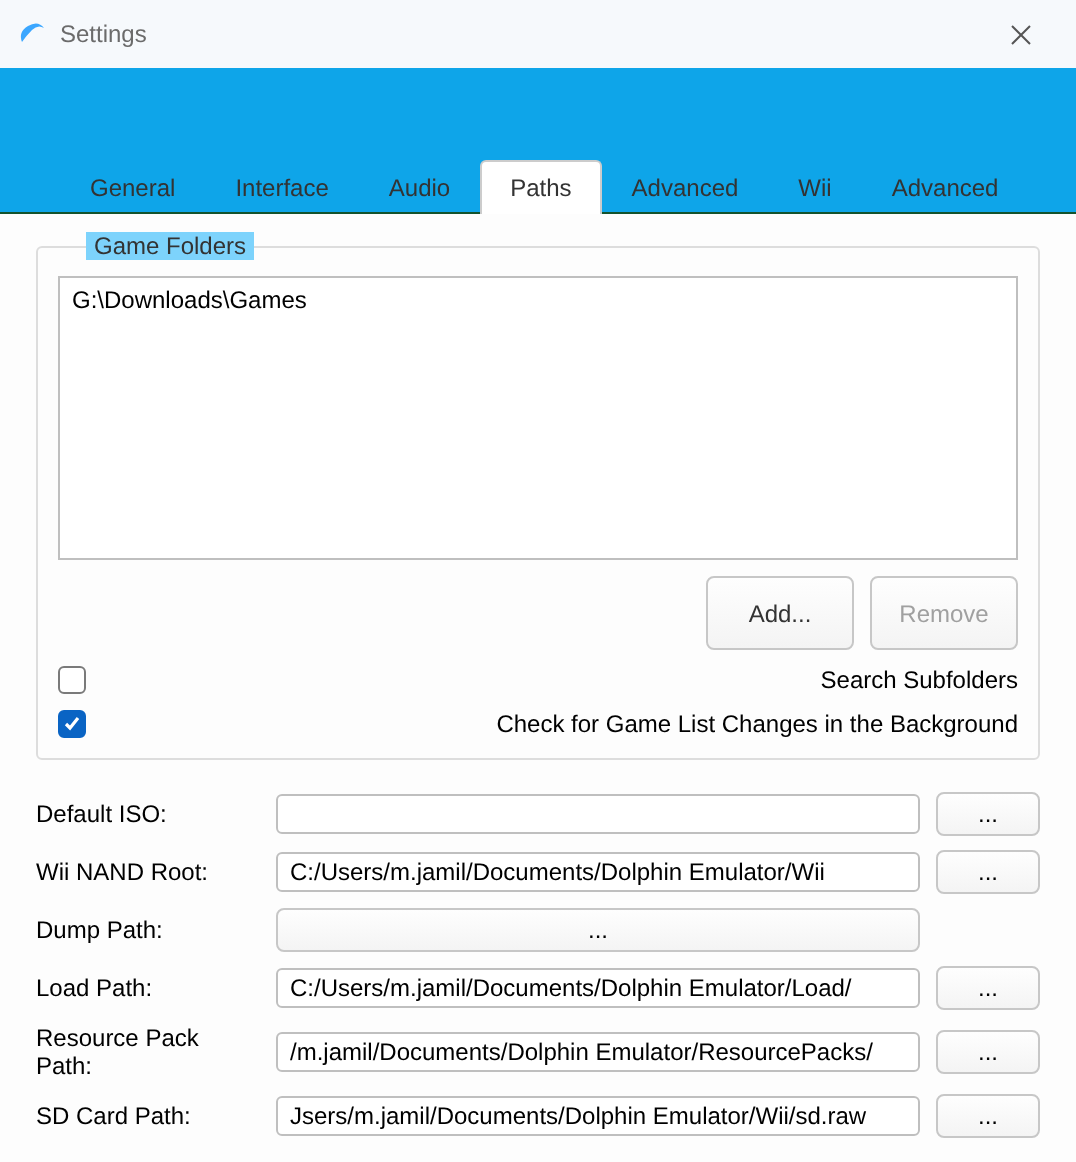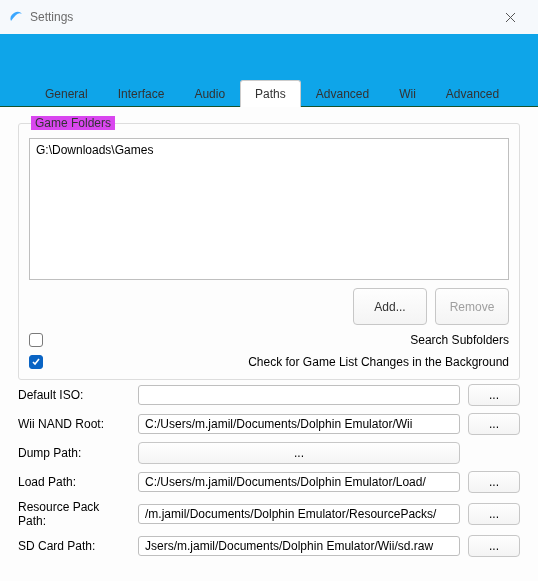--- a/index.html
+++ b/index.html
@@ -57,22 +57,22 @@
 }
 .groupbox {
   border: 1px solid #ddd;
   border-radius: 3px;
   padding: 14px 10px 10px 10px;
   position: relative;
   margin-top: 6px;
 }
 .groupbox .legend {
   position: absolute;
-  top: -8px; left: 12px;
-  background: #d946ef;
+  top: -8px; left: 24px;
+  background: #7dd3fc;
   padding: 0 4px;
   font-size: 12px;
   color: #333;
 }
 .listbox {
   border: 1px solid #bfbfbf;
   height: 142px;
   background: #fff;
   padding: 4px 6px;
   font-size: 12px;
@@ -104,21 +104,21 @@
 }
 .cb {
   width: 14px; height: 14px; border: 1px solid #7a7a7a; border-radius: 3px;
   display:flex; align-items:center; justify-content:center;
   background:#fff;
 }
 .cb.checked { background: #0a64c4; border-color:#0a64c4; }
 .cb.checked svg { display:block; }
 .cb svg { display:none; }
 .pathsgrid {
-  margin-top: 4px;
+  margin-top: 16px;
 }
 .pathrow {
   display: grid;
   grid-template-columns: 112px 1fr 52px;
   align-items: center;
   gap: 8px;
   margin-bottom: 7px;
 }
 .pathrow label { font-size:12px; }
 .pathrow input[type=text] {

